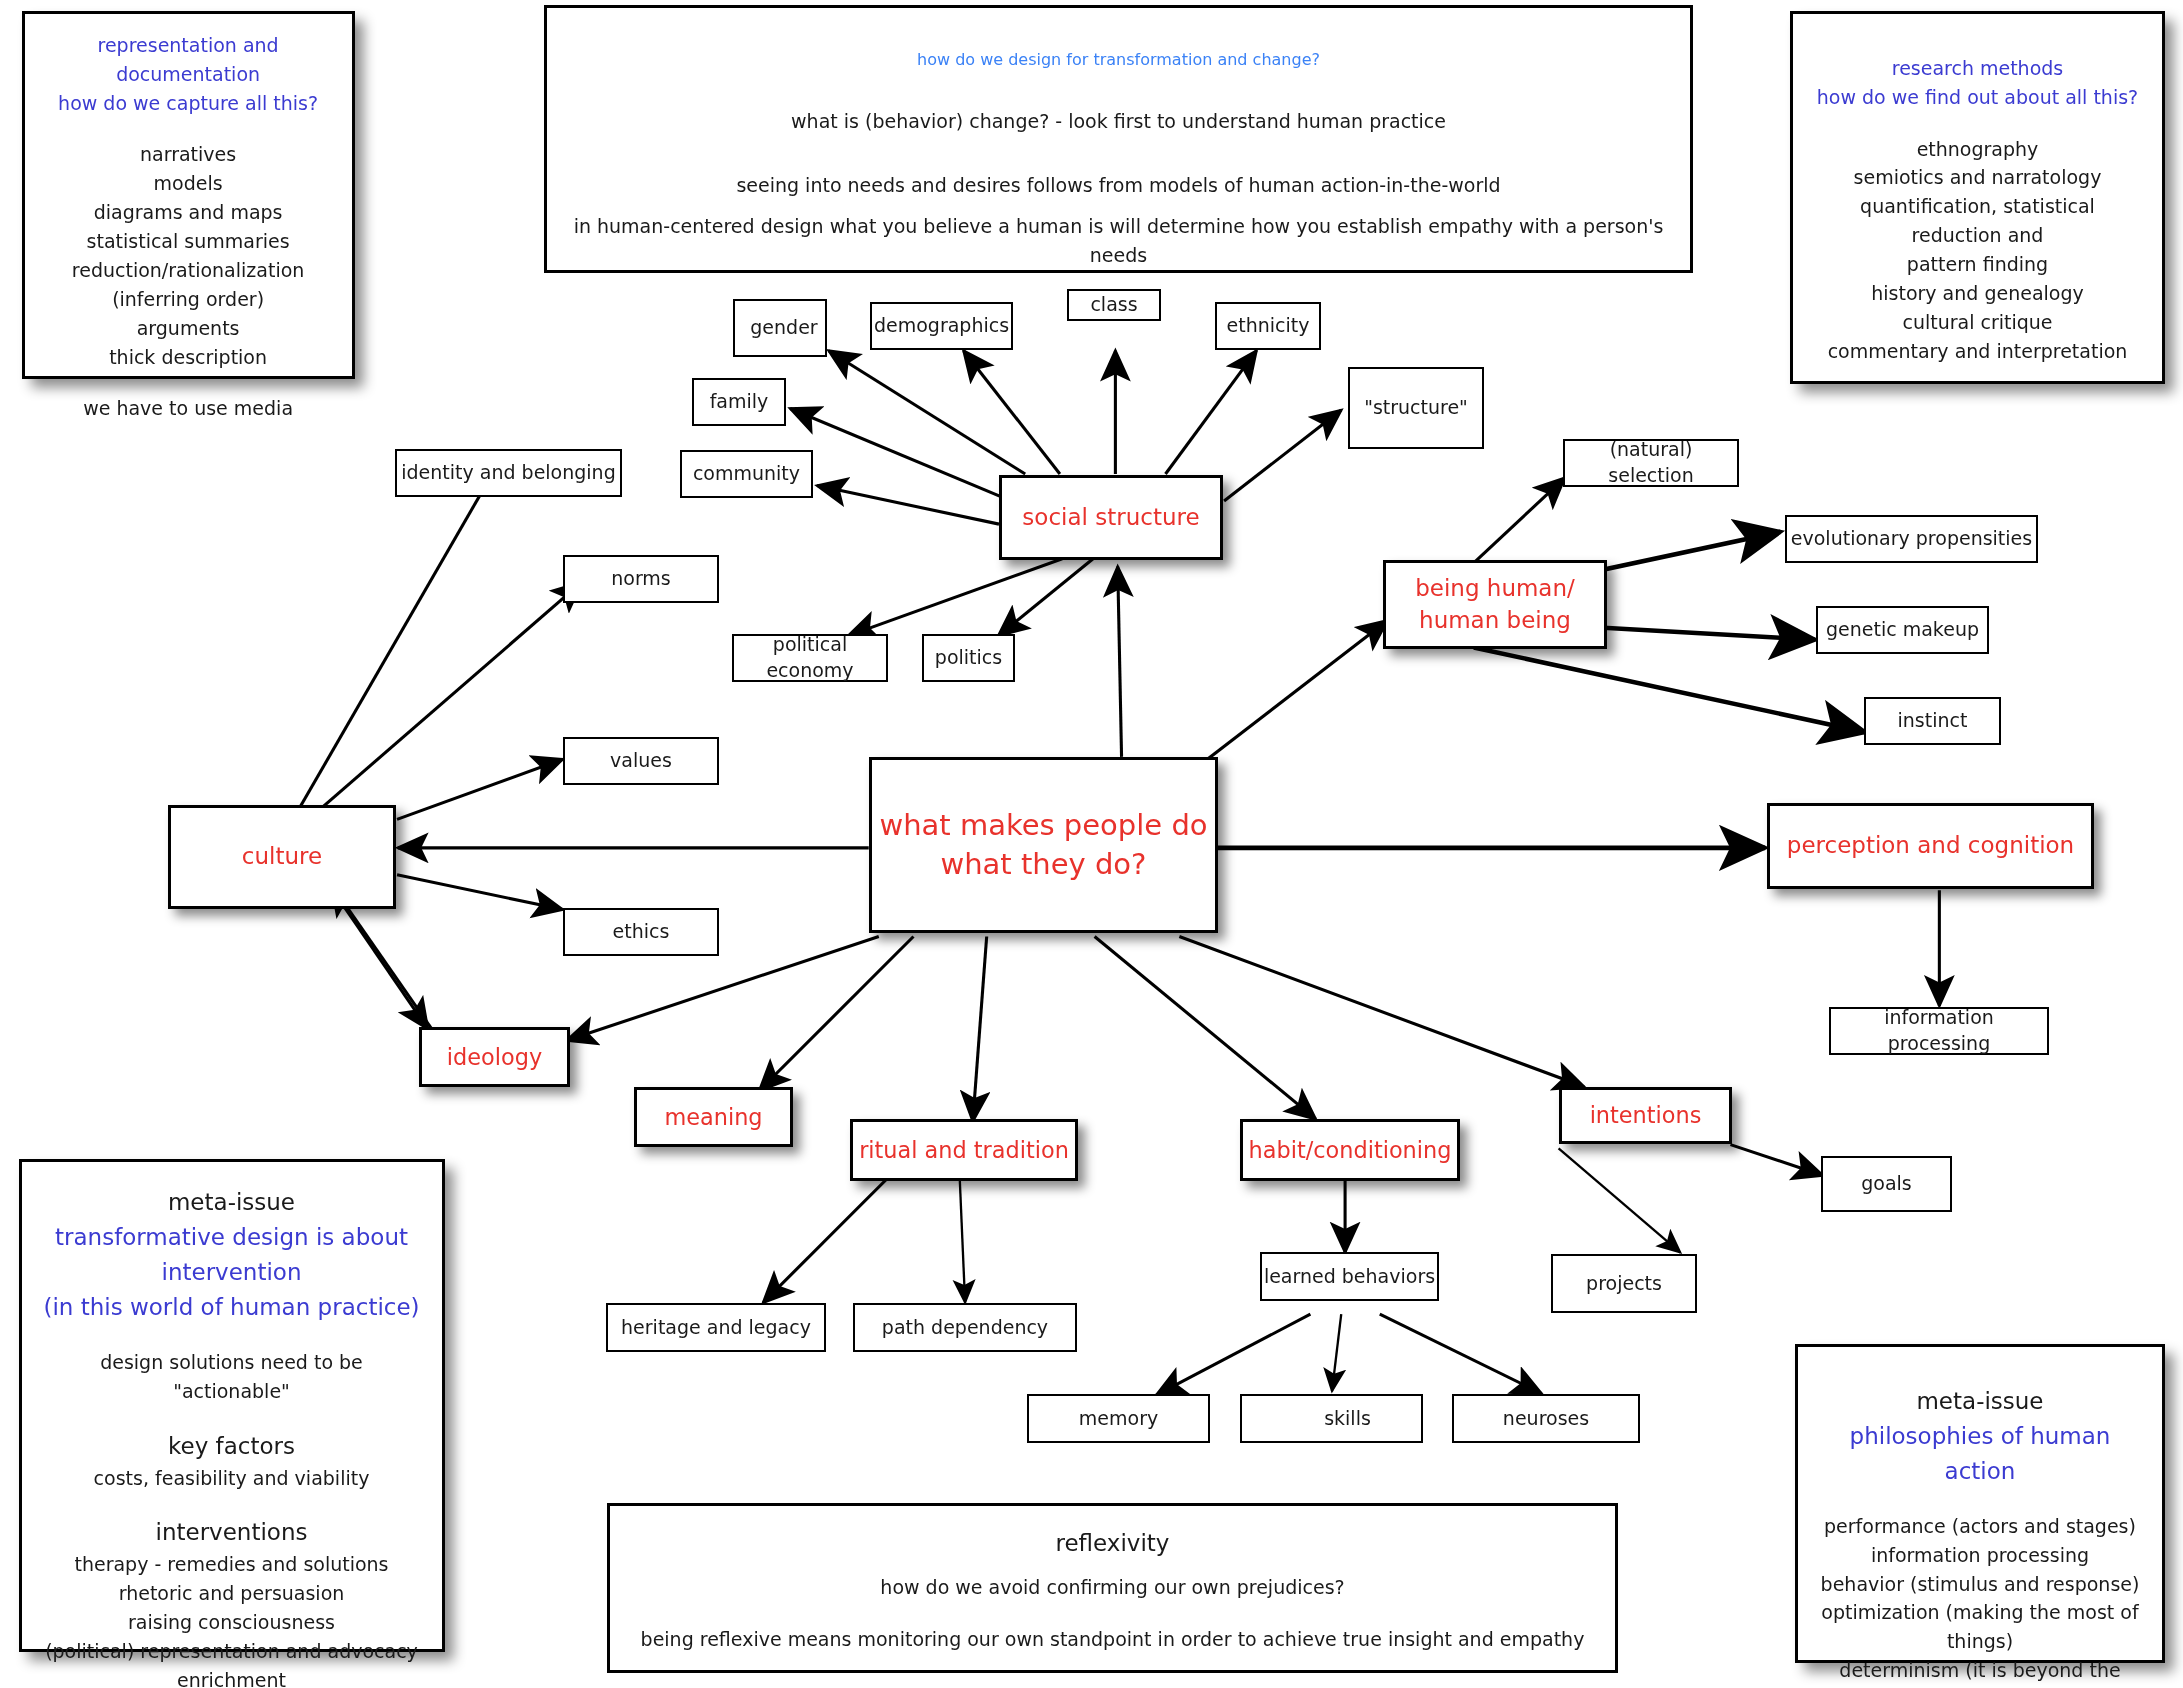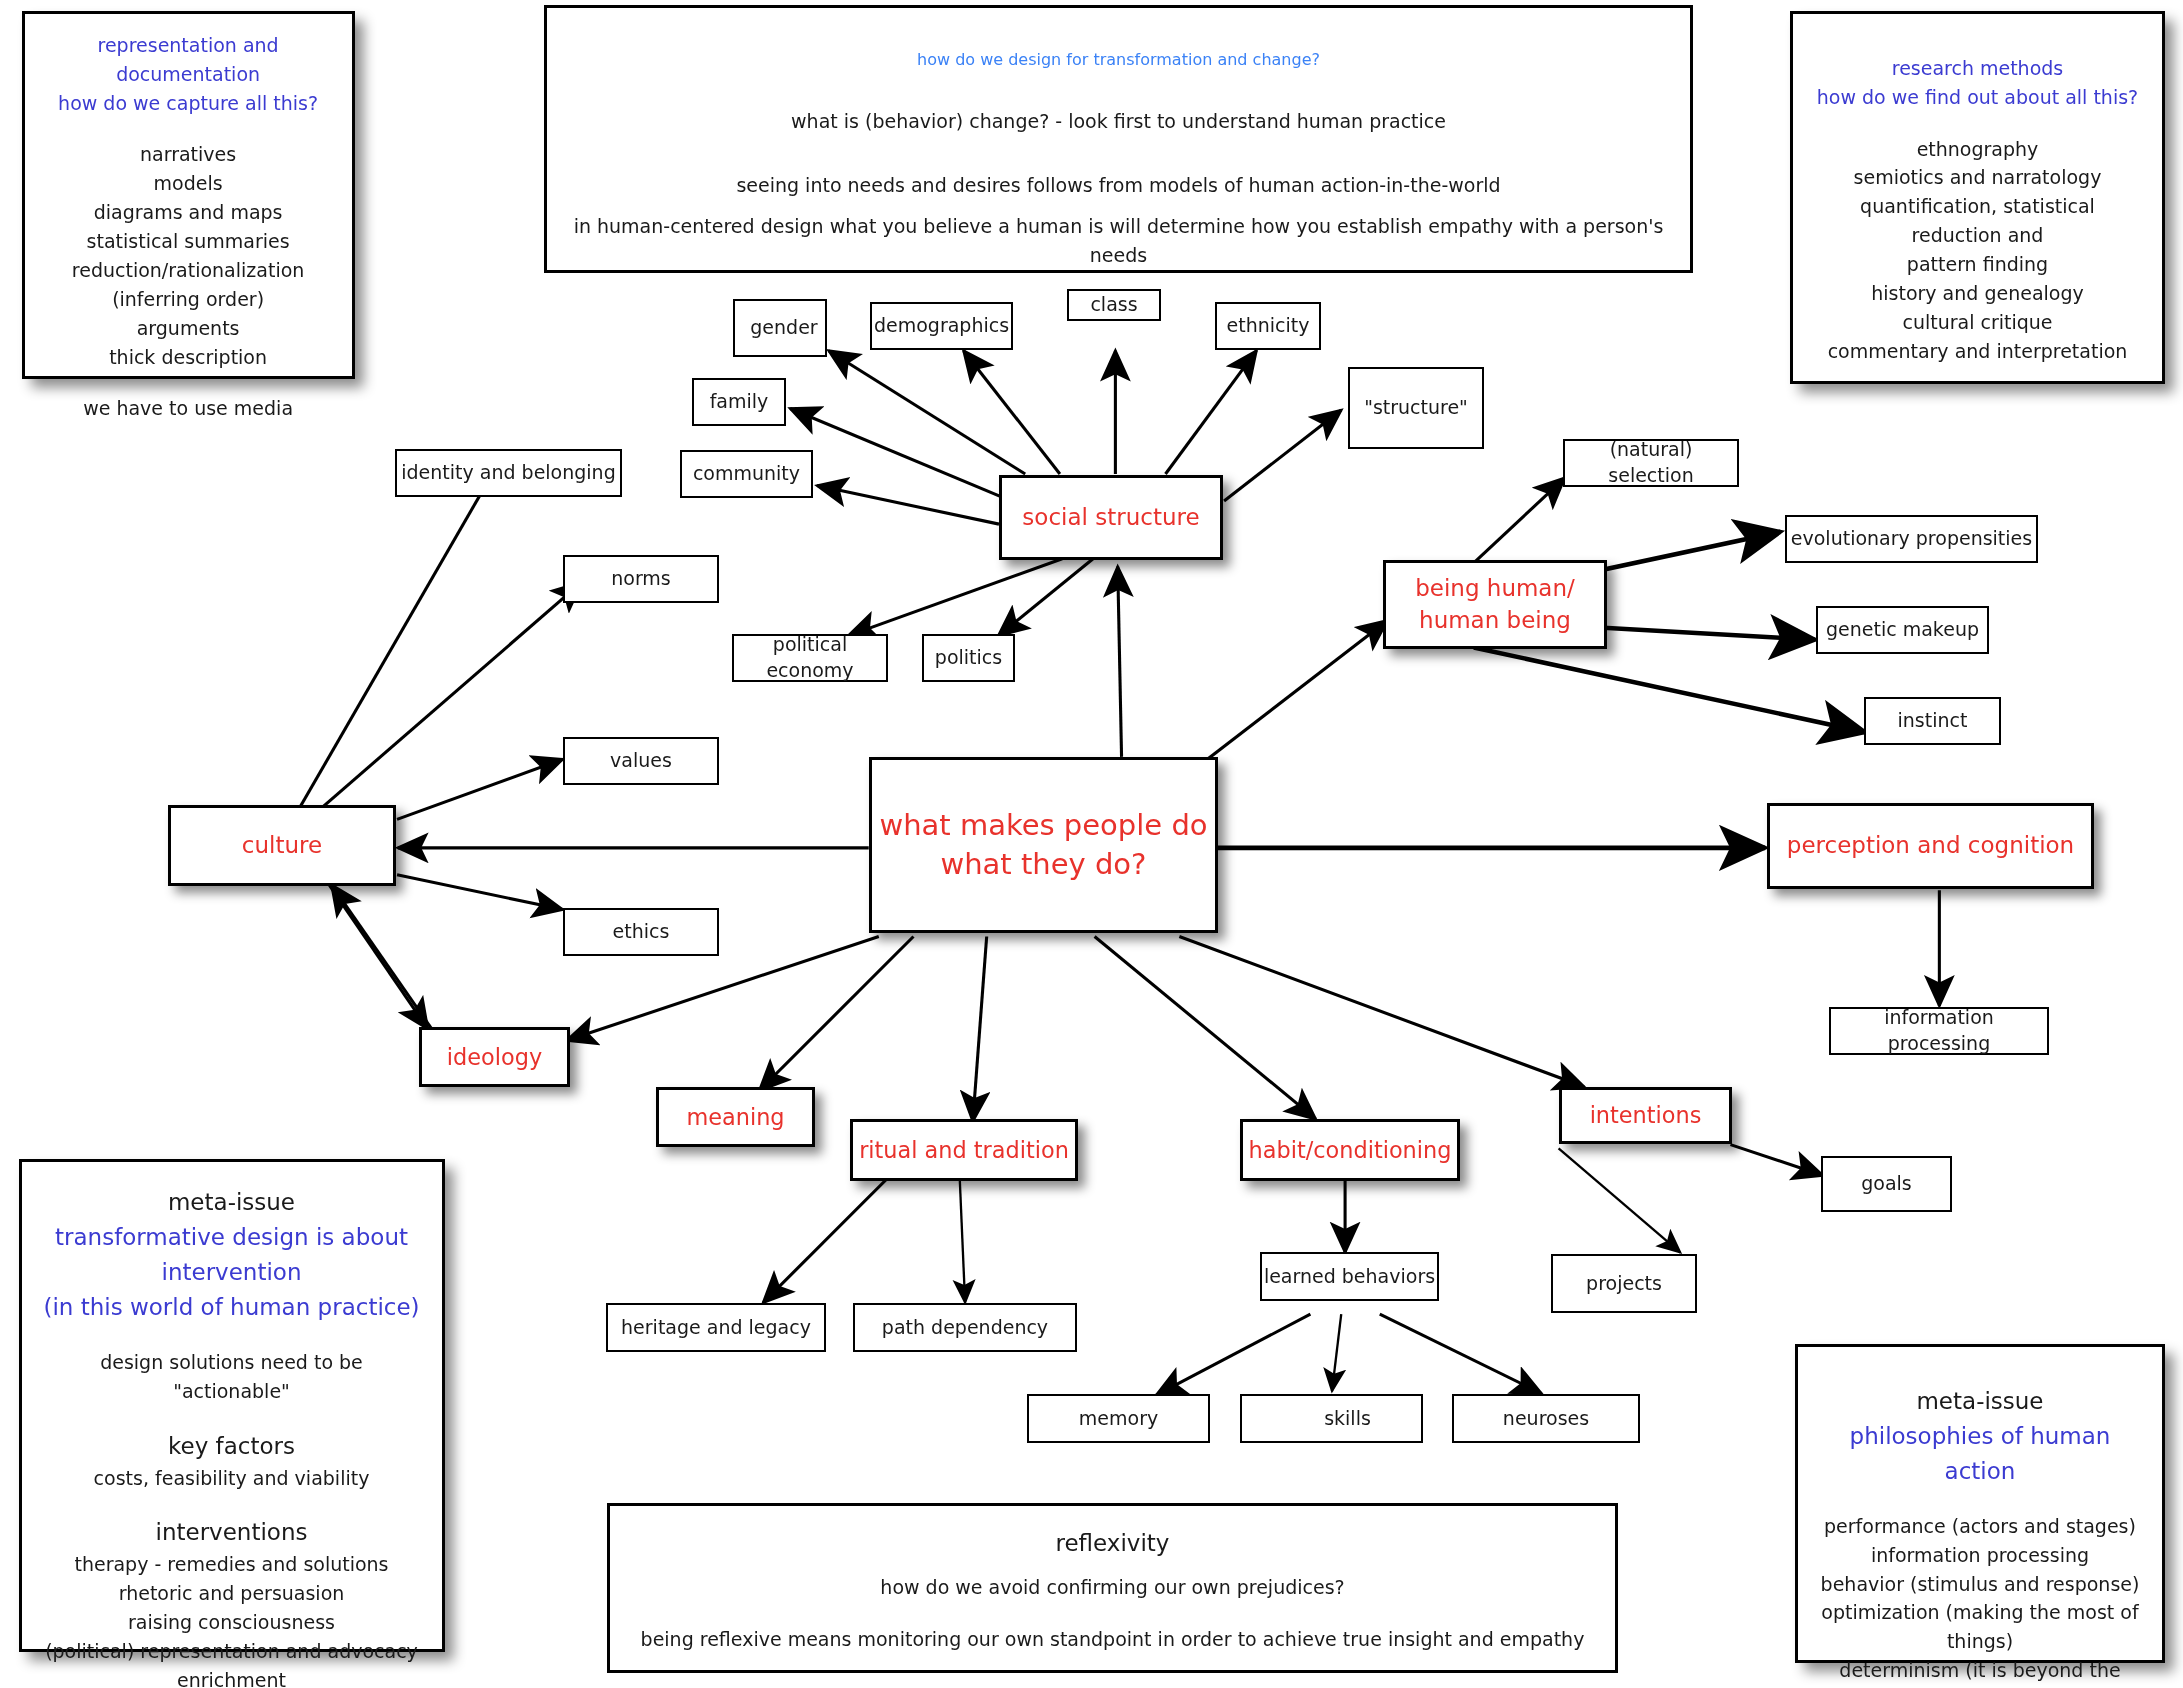--- a/index.html
+++ b/index.html
@@ -237,33 +237,33 @@
 
   <div class="node key" style="left:999px;top:475px;width:224px;height:85px;font-size:23px;">
     <span>social structure</span>
   </div>
 
   <div class="node key" style="left:1383px;top:560px;width:224px;height:89px;font-size:23px;white-space:pre-line;">
     <span>being human/
 human being</span>
   </div>
 
-  <div class="node key" style="left:168px;top:805px;width:228px;height:81px;font-size:23px;">
+  <div class="node key" style="left:168px;top:805px;width:228px;height:104px;font-size:23px;">
     <span>culture</span>
   </div>
 
   <div class="node key" style="left:1767px;top:803px;width:327px;height:86px;font-size:23px;">
     <span>perception and cognition</span>
   </div>
 
   <div class="node key" style="left:419px;top:1027px;width:151px;height:60px;font-size:22.4px;">
     <span>ideology</span>
   </div>
 
-  <div class="node key" style="left:634px;top:1087px;width:159px;height:60px;font-size:22.4px;margin-left:22px;">
+  <div class="node key" style="left:634px;top:1087px;width:159px;height:60px;font-size:22.4px;">
     <span>meaning</span>
   </div>
 
   <div class="node key" style="left:850px;top:1119px;width:228px;height:62px;font-size:22.4px;">
     <span>ritual and tradition</span>
   </div>
 
   <div class="node key" style="left:1240px;top:1119px;width:220px;height:62px;font-size:22.4px;">
     <span>habit/conditioning</span>
   </div>

